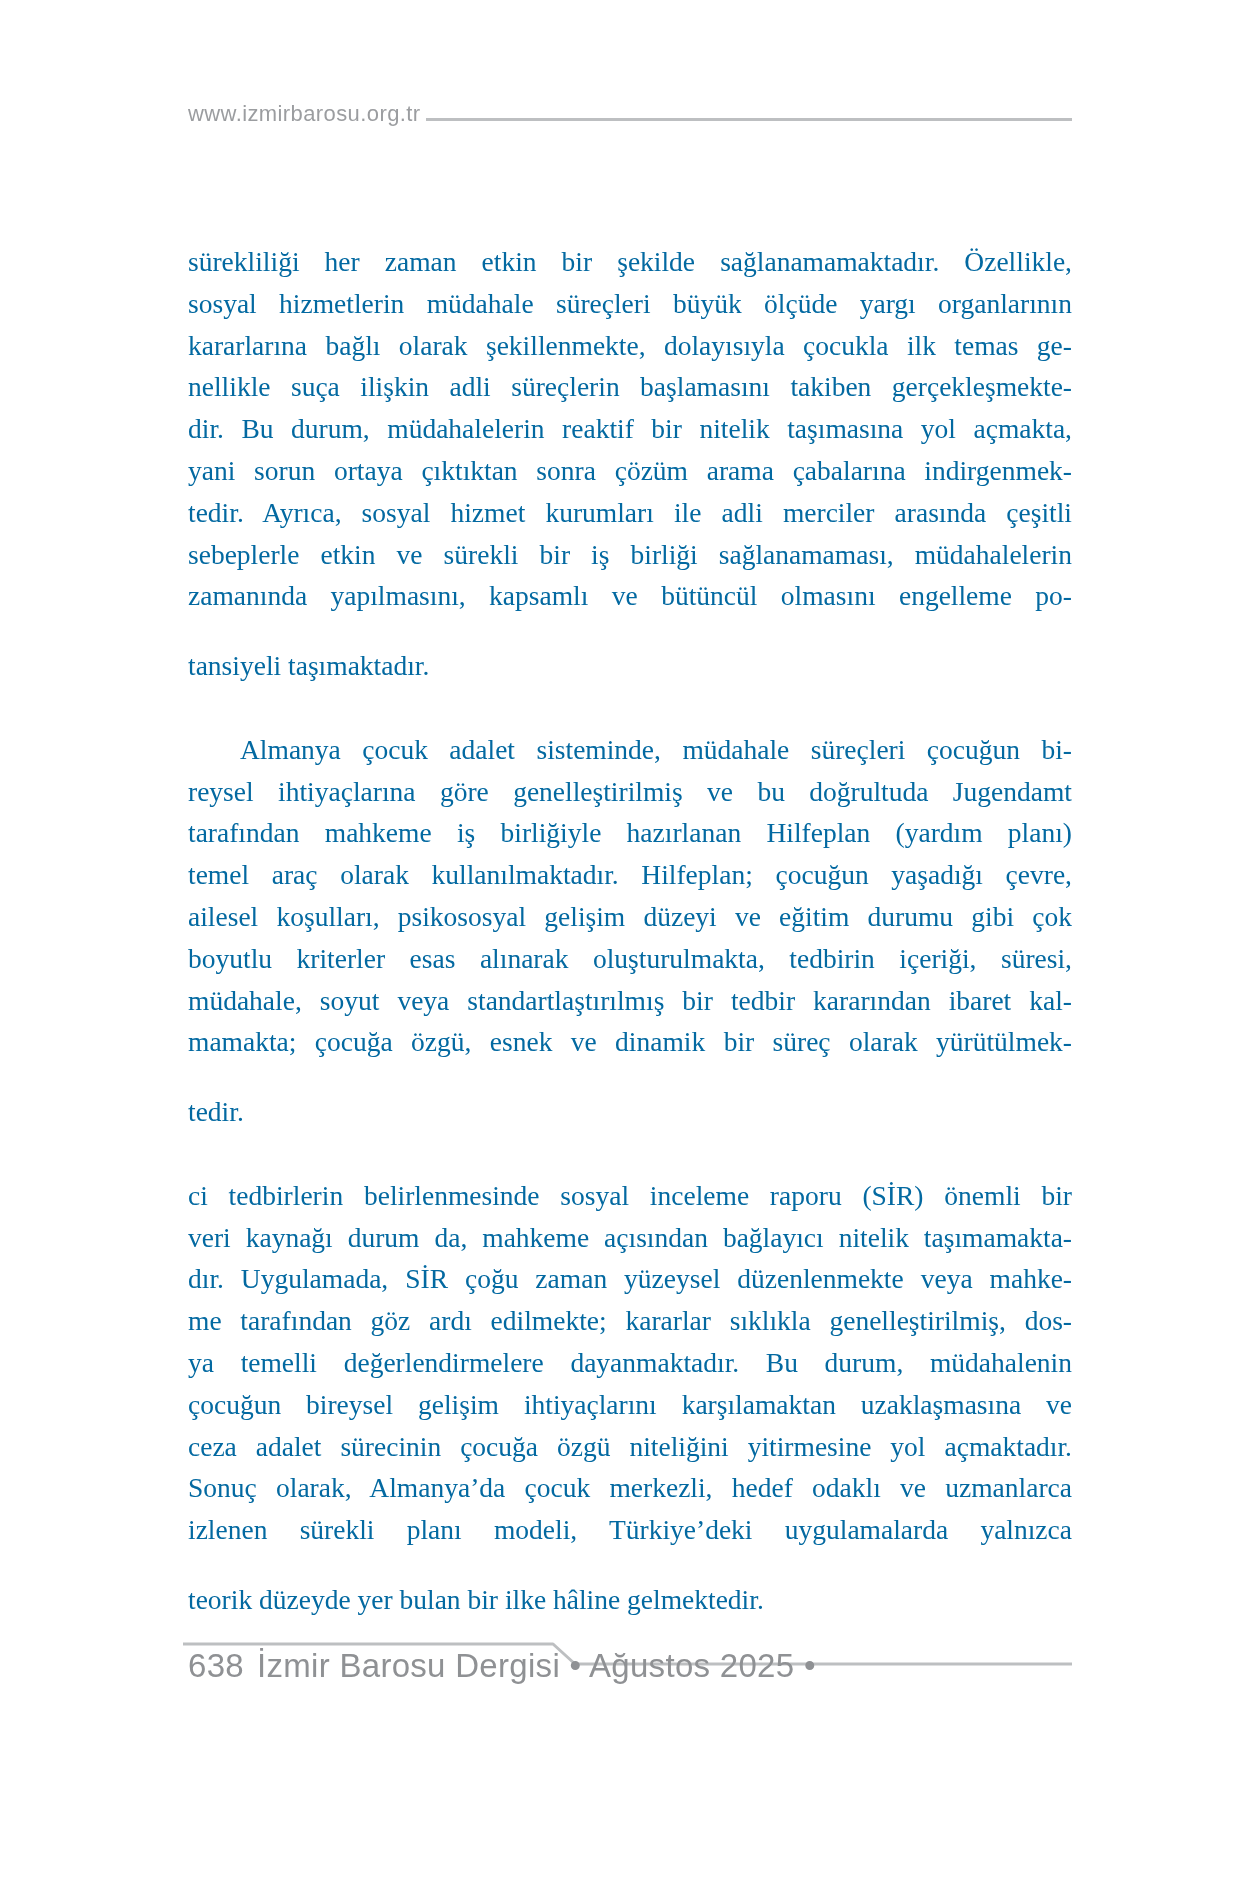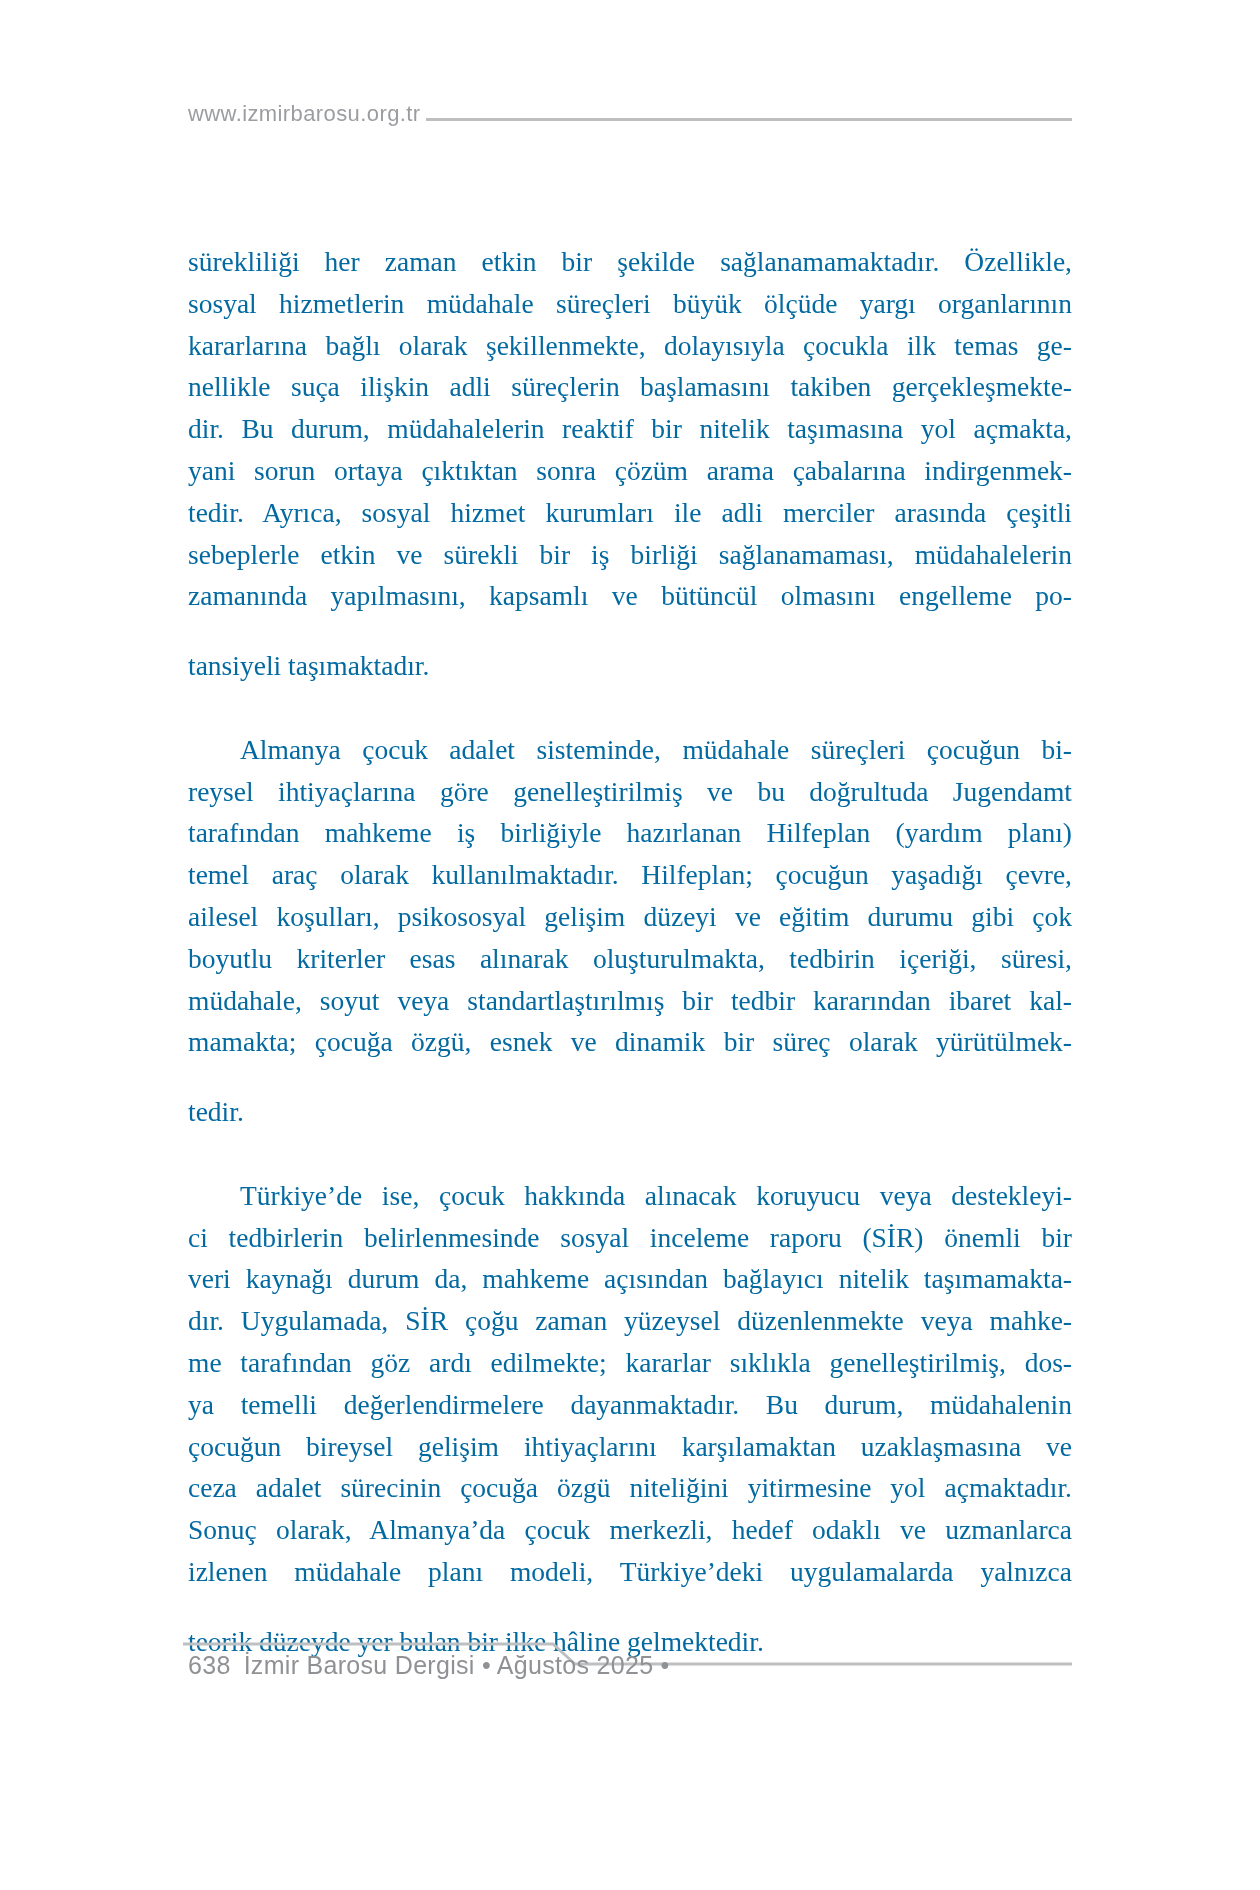--- a/index.html
+++ b/index.html
@@ -59,21 +59,21 @@
   
   .footer-rule {
     position:absolute;
     left:183px; top:1642px;
     width:889px; height:26px;
   }
   .footer-text {
     position:absolute;
     left:188px; top:1651px;
     font-family:"Liberation Sans", sans-serif;
-    font-size:25px;
+    font-size:33px;
     line-height:29px;
     color:#8f9194;
     letter-spacing:0.3px;
     display:flex;
     white-space:nowrap;
   }
   .footer-page-number { margin-right:13px; }
 </style>
 </head>
 <body>
@@ -106,30 +106,29 @@
       <div class="ln">tarafından mahkeme iş birliğiyle hazırlanan Hilfeplan (yardım planı)</div>
       <div class="ln">temel araç olarak kullanılmaktadır. Hilfeplan; çocuğun yaşadığı çevre,</div>
       <div class="ln">ailesel koşulları, psikososyal gelişim düzeyi ve eğitim durumu gibi çok</div>
       <div class="ln">boyutlu kriterler esas alınarak oluşturulmakta, tedbirin içeriği, süresi,</div>
       <div class="ln">müdahale, soyut veya standartlaştırılmış bir tedbir kararından ibaret kal-</div>
       <div class="ln">mamakta; çocuğa özgü, esnek ve dinamik bir süreç olarak yürütülmek-</div>
       <div class="ln ln-last">tedir.</div>
     </div>
 
     <div class="para">
-      <div class="ln ln-indent">Türkiye’de ise, çocuk hakkında alınacak koruyucu veya destekleyi-</div>
       <div class="ln">ci tedbirlerin belirlenmesinde sosyal inceleme raporu (SİR) önemli bir</div>
       <div class="ln">veri kaynağı durum da, mahkeme açısından bağlayıcı nitelik taşımamakta-</div>
       <div class="ln">dır. Uygulamada, SİR çoğu zaman yüzeysel düzenlenmekte veya mahke-</div>
       <div class="ln">me tarafından göz ardı edilmekte; kararlar sıklıkla genelleştirilmiş, dos-</div>
       <div class="ln">ya temelli değerlendirmelere dayanmaktadır. Bu durum, müdahalenin</div>
       <div class="ln">çocuğun bireysel gelişim ihtiyaçlarını karşılamaktan uzaklaşmasına ve</div>
       <div class="ln">ceza adalet sürecinin çocuğa özgü niteliğini yitirmesine yol açmaktadır.</div>
       <div class="ln">Sonuç olarak, Almanya’da çocuk merkezli, hedef odaklı ve uzmanlarca</div>
-      <div class="ln">izlenen müdahale planı modeli, Türkiye’deki uygulamalarda yalnızca</div>
+      <div class="ln">izlenen sürekli planı modeli, Türkiye’deki uygulamalarda yalnızca</div>
       <div class="ln ln-last">teorik düzeyde yer bulan bir ilke hâline gelmektedir.</div>
     </div>
 
   </div>
 
   <svg class="footer-rule" viewBox="0 0 889 26" width="889" height="26" aria-hidden="true">
     <polyline points="0,2 370,2 392,22 889,22" fill="none" stroke="#bdbfc1" stroke-width="3" stroke-linejoin="round"></polyline>
   </svg>
 
   <div class="footer-text">

